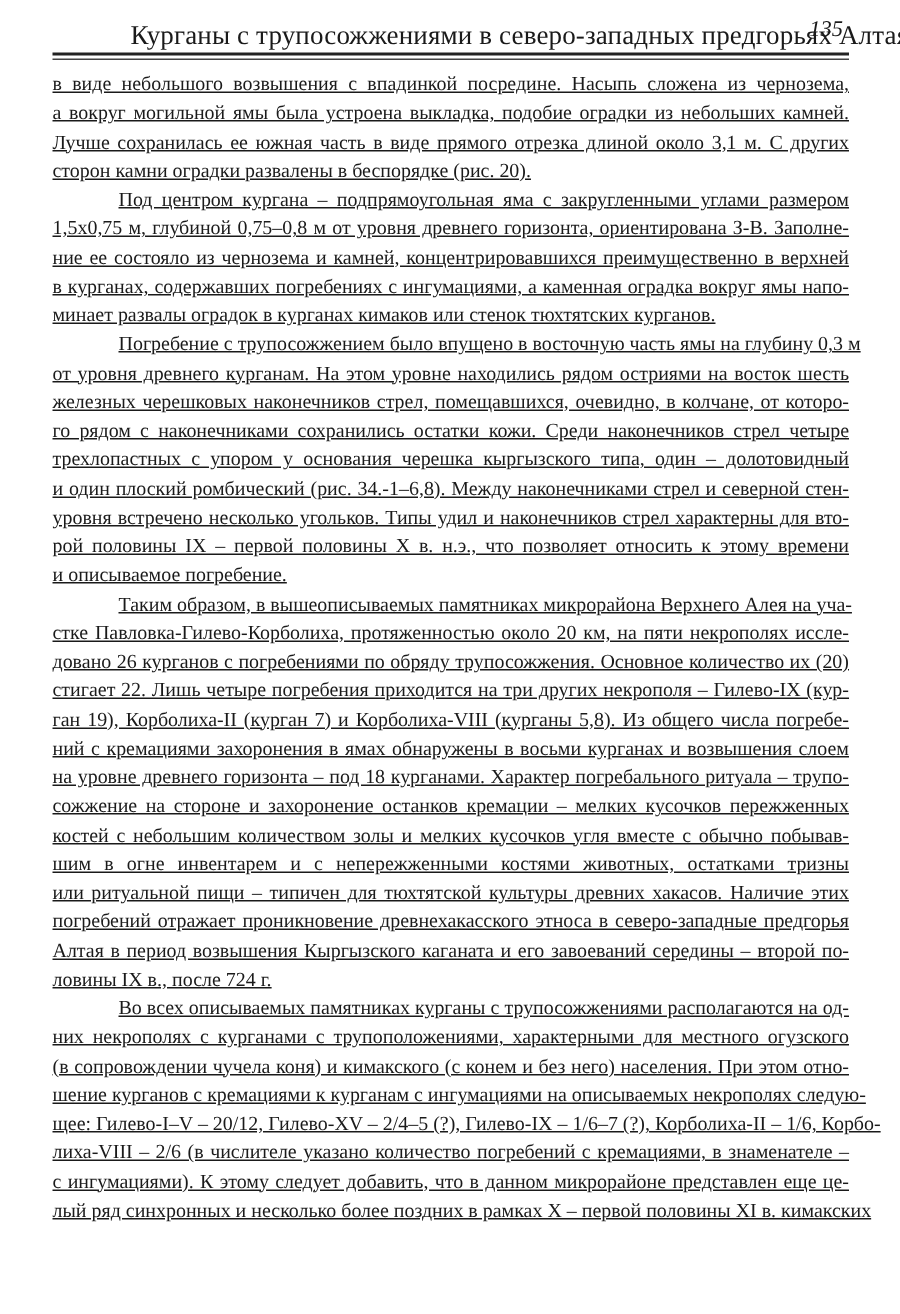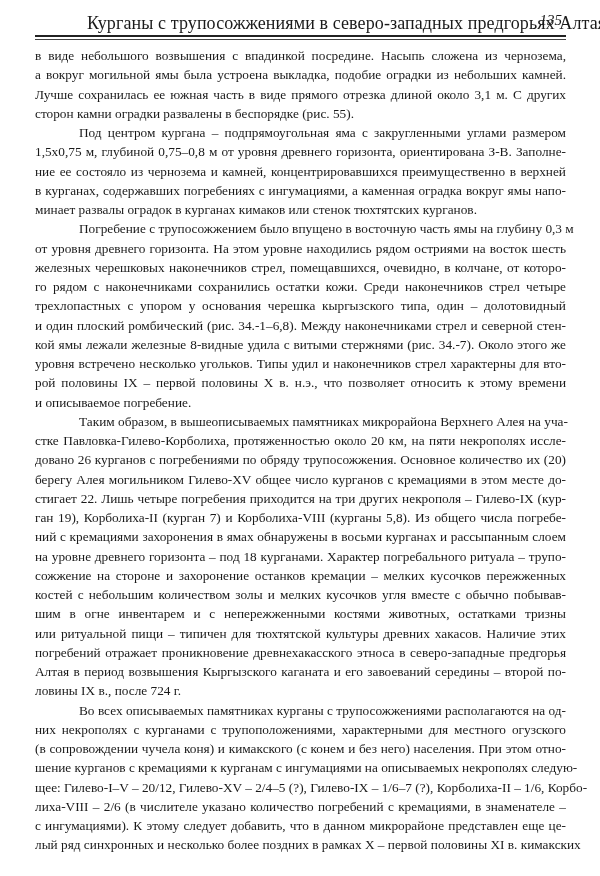--- a/index.html
+++ b/index.html
@@ -7,70 +7,68 @@
          font-family: "Liberation Serif", "DejaVu Serif", serif; color: #1a1a1a; }
   .page { position: absolute; left: 35px; top: 0; width: 531px; }
   .running-head { position: relative; height: 39px; }
   .running-title { position: absolute; left: 52px; top: 13px; font-size: 18px;
                    letter-spacing: 0.1px; white-space: nowrap; }
   .page-number { position: absolute; right: 4px; top: 12px; font-size: 15px; font-style: italic; }
   .rule-thick { position: absolute; left: 0; right: 0; top: 35px; height: 2px; background: #222; }
   .rule-thin { position: absolute; left: 0; right: 0; top: 39px; height: 1px; background: #444; }
   .body-text { position: absolute; top: 46px; left: 0; width: 531px; }
   .para { margin: 0; font-size: 13.3px; line-height: 19.25px; text-align: justify;
-          text-align-last: left; hyphens: manual; }
+          text-align-last: left; hyphens: manual; text-decoration: underline; }
   .para .line { display: block; text-align: justify; text-align-last: justify; white-space: nowrap; overflow: visible; }
   .para .line.last { text-align-last: left; }
   .indent { text-indent: 44px; }
 </style>
 </head>
 <body>
 
 <div class="page">
   <div class="running-head">
     <span class="running-title">Курганы с трупосожжениями в северо-западных предгорьях Алтая</span>
     <span class="page-number">135</span>
     <div class="rule-thick"></div>
     <div class="rule-thin"></div>
   </div>
 
   <div class="body-text" id="body-text">
       <p class="para">
         <span class="line">в виде небольшого возвышения с впадинкой посредине. Насыпь сложена из чернозема,</span>
         <span class="line">а вокруг могильной ямы была устроена выкладка, подобие оградки из небольших камней.</span>
         <span class="line">Лучше сохранилась ее южная часть в виде прямого отрезка длиной около 3,1 м. С других</span>
-        <span class="line last">сторон камни оградки развалены в беспорядке (рис. 55).</span>
+        <span class="line last">сторон камни оградки развалены в беспорядке (рис. 20).</span>
       </p>
       <p class="para">
         <span class="line indent">Под центром кургана – подпрямоугольная яма с закругленными углами размером</span>
         <span class="line">1,5х0,75 м, глубиной 0,75–0,8 м от уровня древнего горизонта, ориентирована З-В. Заполне-</span>
         <span class="line">ние ее состояло из чернозема и камней, концентрировавшихся преимущественно в верхней</span>
         <span class="line">в курганах, содержавших погребениях с ингумациями, а каменная оградка вокруг ямы напо-</span>
         <span class="line last">минает развалы оградок в курганах кимаков или стенок тюхтятских курганов.</span>
       </p>
       <p class="para">
         <span class="line indent">Погребение с трупосожжением было впущено в восточную часть ямы на глубину 0,3 м</span>
-        <span class="line">от уровня древнего горизонта. На этом уровне находились рядом остриями на восток шесть</span>
+        <span class="line">от уровня древнего курганам. На этом уровне находились рядом остриями на восток шесть</span>
         <span class="line">железных черешковых наконечников стрел, помещавшихся, очевидно, в колчане, от которо-</span>
         <span class="line">го рядом с наконечниками сохранились остатки кожи. Среди наконечников стрел четыре</span>
         <span class="line">трехлопастных с упором у основания черешка кыргызского типа, один – долотовидный</span>
         <span class="line">и один плоский ромбический (рис. 34.-1–6,8). Между наконечниками стрел и северной стен-</span>
-        <span class="line">кой ямы лежали железные 8-видные удила с витыми стержнями (рис. 34.-7). Около этого же</span>
         <span class="line">уровня встречено несколько угольков. Типы удил и наконечников стрел характерны для вто-</span>
         <span class="line">рой половины IX – первой половины X в. н.э., что позволяет относить к этому времени</span>
         <span class="line last">и описываемое погребение.</span>
       </p>
       <p class="para">
         <span class="line indent">Таким образом, в вышеописываемых памятниках микрорайона Верхнего Алея на уча-</span>
         <span class="line">стке Павловка-Гилево-Корболиха, протяженностью около 20 км, на пяти некрополях иссле-</span>
         <span class="line">довано 26 курганов с погребениями по обряду трупосожжения. Основное количество их (20)</span>
-        <span class="line">берегу Алея могильником Гилево-XV общее число курганов с кремациями в этом месте до-</span>
         <span class="line">стигает 22. Лишь четыре погребения приходится на три других некрополя – Гилево-IX (кур-</span>
         <span class="line">ган 19), Корболиха-II (курган 7) и Корболиха-VIII (курганы 5,8). Из общего числа погребе-</span>
-        <span class="line">ний с кремациями захоронения в ямах обнаружены в восьми курганах и рассыпанным слоем</span>
+        <span class="line">ний с кремациями захоронения в ямах обнаружены в восьми курганах и возвышения слоем</span>
         <span class="line">на уровне древнего горизонта – под 18 курганами. Характер погребального ритуала – трупо-</span>
         <span class="line">сожжение на стороне и захоронение останков кремации – мелких кусочков пережженных</span>
         <span class="line">костей с небольшим количеством золы и мелких кусочков угля вместе с обычно побывав-</span>
         <span class="line">шим в огне инвентарем и с непережженными костями животных, остатками тризны</span>
         <span class="line">или ритуальной пищи – типичен для тюхтятской культуры древних хакасов. Наличие этих</span>
         <span class="line">погребений отражает проникновение древнехакасского этноса в северо-западные предгорья</span>
         <span class="line">Алтая в период возвышения Кыргызского каганата и его завоеваний середины – второй по-</span>
         <span class="line last">ловины IX в., после 724 г.</span>
       </p>
       <p class="para">

